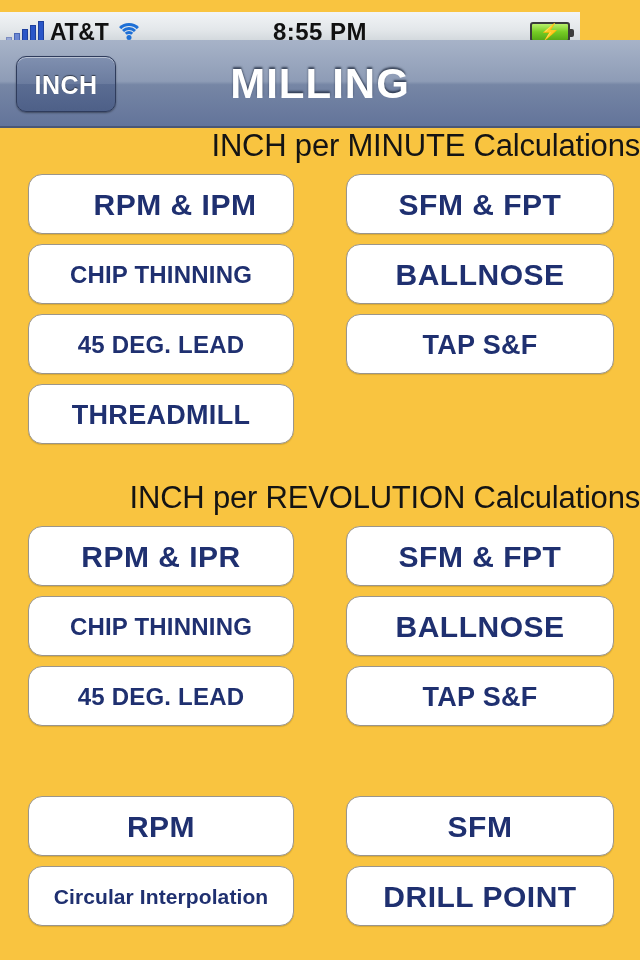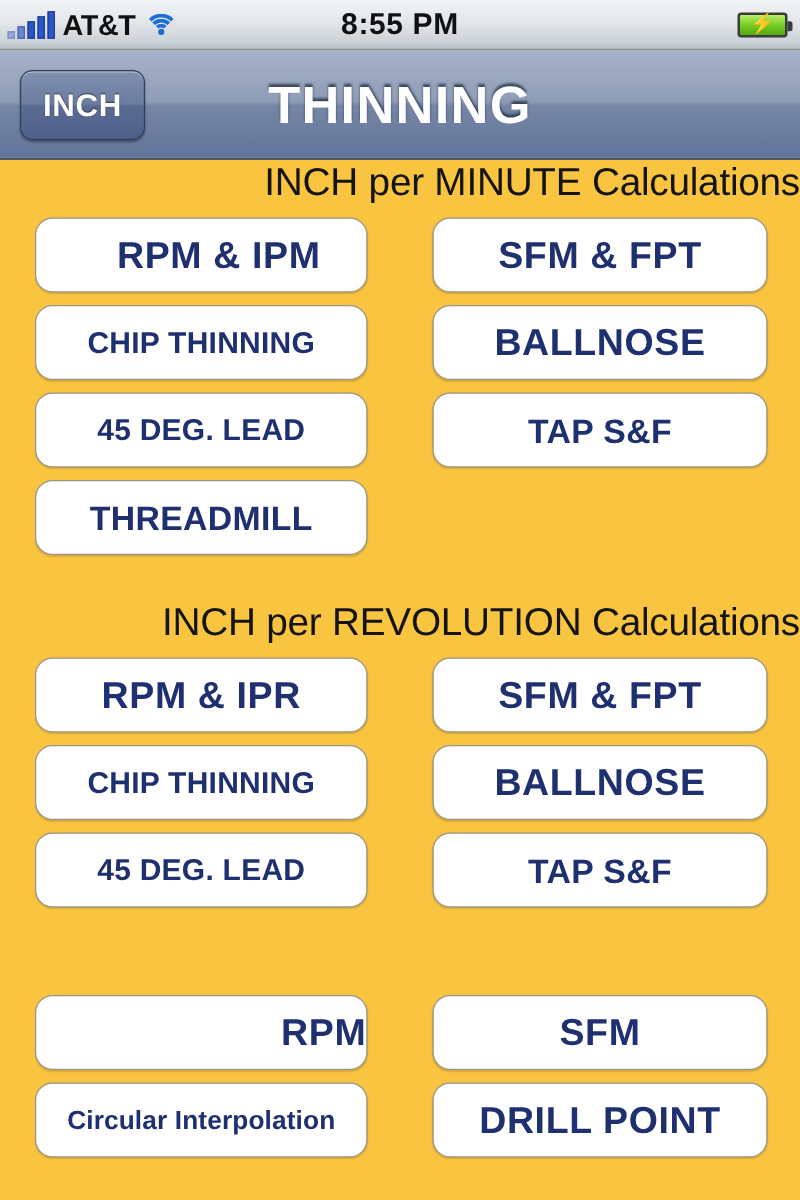--- a/index.html
+++ b/index.html
@@ -12,22 +12,22 @@
     width: 640px;
     height: 960px;
     overflow: hidden;
     font-family: "Liberation Sans", sans-serif;
     background: #F9C440;
   }
 
   
   #statusbar {
     position: absolute;
-    left: 0; top: 0;
-    width: 640px; height: 40px;
+    left: 0; top: 12px;
+    width: 580px; height: 40px;
     background: linear-gradient(to bottom, #f2f4f6 0%, #e3e7ea 45%, #ccd2d7 85%, #b9c0c6 100%);
     border-bottom: 1px solid #8d949a;
     box-sizing: border-box;
   }
   .sb-left {
     position: absolute;
     left: 6px; top: 0;
     height: 40px;
     display: flex;
     align-items: center;
@@ -231,21 +231,21 @@
     <div id="clock">8:55 PM</div>
     <div class="sb-right">
       <div class="battery">
         <span class="bolt">⚡</span>
       </div>
     </div>
   </div>
 
   <div id="navbar">
     <div id="menu-btn">INCH</div>
-    <div id="nav-title">THINNING</div>
+    <div id="nav-title">MILLING</div>
   </div>
 
   <div id="content">
       <div class="grid" style="position: absolute; left: 0px; top: 0px; width: 640px;">
         <div class="section-header">INCH per MINUTE Calculations</div>
         <div class="btn col-l fs-lg" style="top: 46px; padding-left: 28px;">RPM  &amp;  IPM</div>
         <div class="btn col-r fs-lg" style="top: 46px;">SFM  &amp;  FPT</div>
         <div class="btn col-l fs-sm" style="top: 116px;">CHIP THINNING</div>
         <div class="btn col-r fs-lg" style="top: 116px;">BALLNOSE</div>
         <div class="btn col-l fs-sm" style="top: 186px;">45 DEG. LEAD</div>
@@ -255,20 +255,20 @@
       <div class="grid" style="position: absolute; left: 0px; top: 352px; width: 640px;">
         <div class="section-header">INCH per REVOLUTION Calculations</div>
         <div class="btn col-l fs-lg" style="top: 46px;">RPM  &amp;  IPR</div>
         <div class="btn col-r fs-lg" style="top: 46px;">SFM  &amp;  FPT</div>
         <div class="btn col-l fs-sm" style="top: 116px;">CHIP THINNING</div>
         <div class="btn col-r fs-lg" style="top: 116px;">BALLNOSE</div>
         <div class="btn col-l fs-sm" style="top: 186px;">45 DEG. LEAD</div>
         <div class="btn col-r fs-md" style="top: 186px;">TAP S&amp;F</div>
       </div>
       <div class="grid" style="position: absolute; left: 0px; top: 668px; width: 640px;">
-        <div class="btn col-l fs-lg" style="top: 0px; text-align: right;">RPM</div>
+        <div class="btn col-l fs-lg" style="top: 0px;">RPM</div>
         <div class="btn col-r fs-lg" style="top: 0px;">SFM</div>
         <div class="btn col-l fs-xs" style="top: 70px;">Circular Interpolation</div>
         <div class="btn col-r fs-lg" style="top: 70px;">DRILL POINT</div>
       </div>
     </div>
 
 </div>
 
 </body></html>

